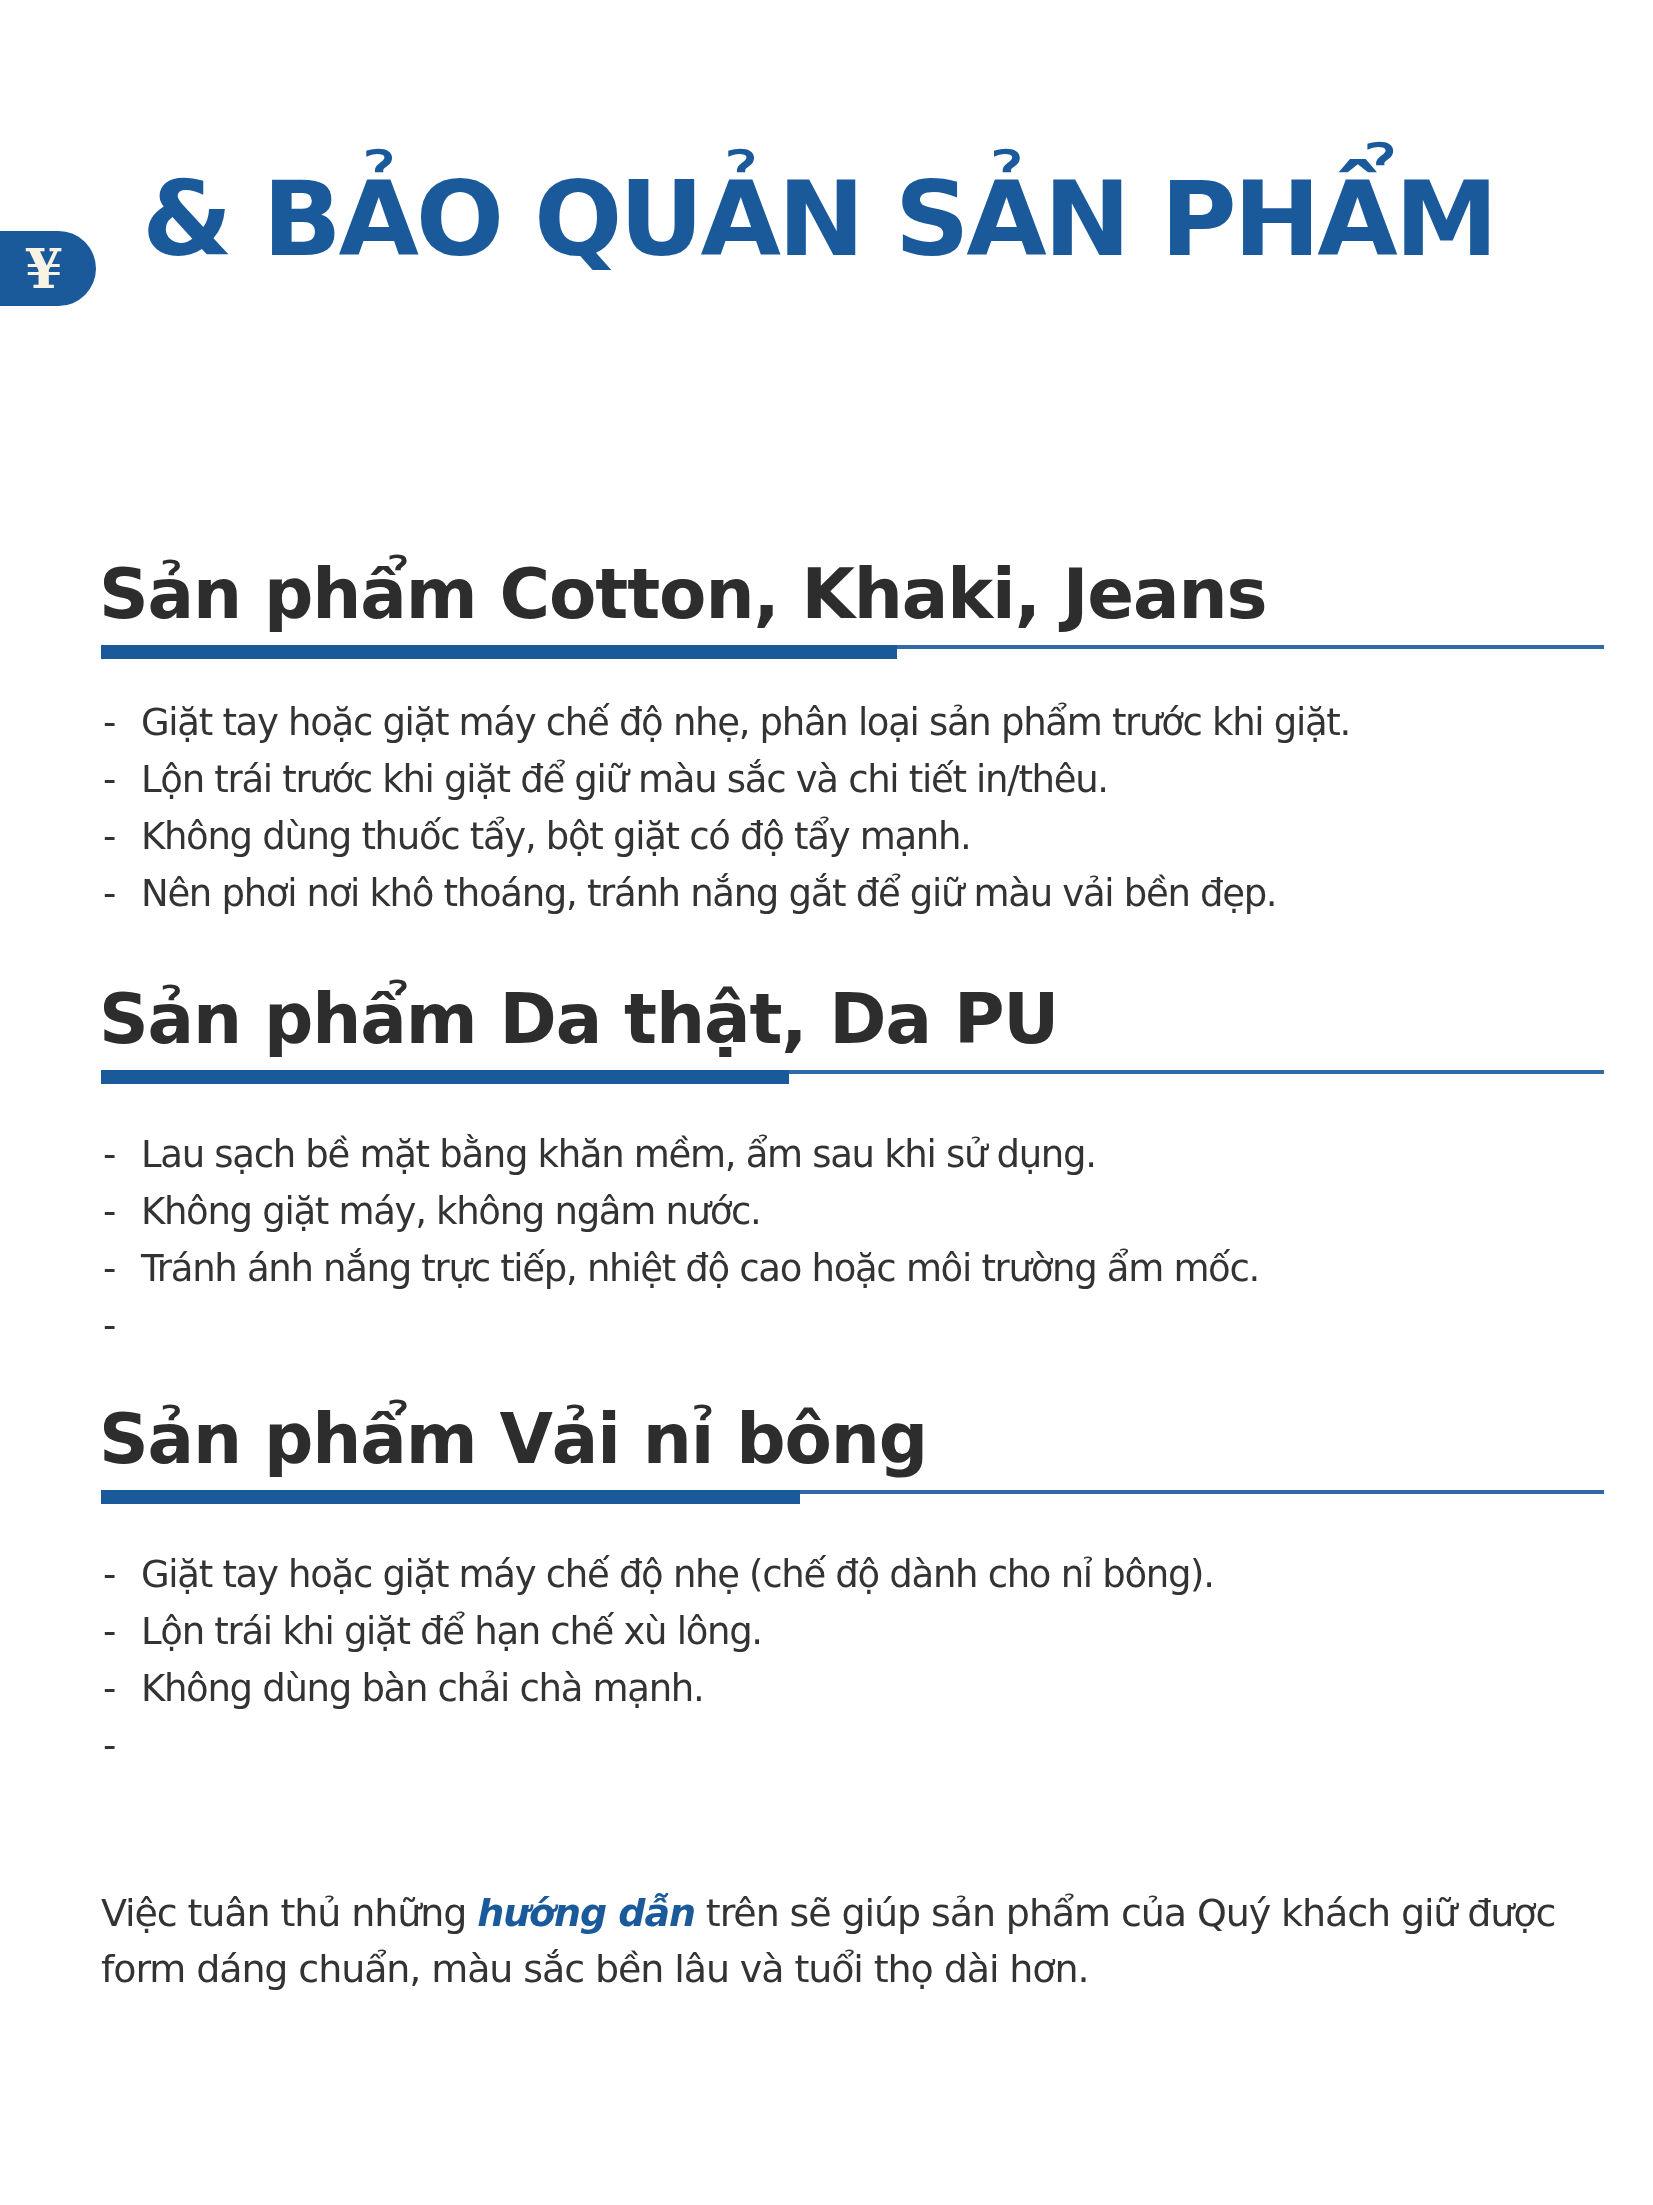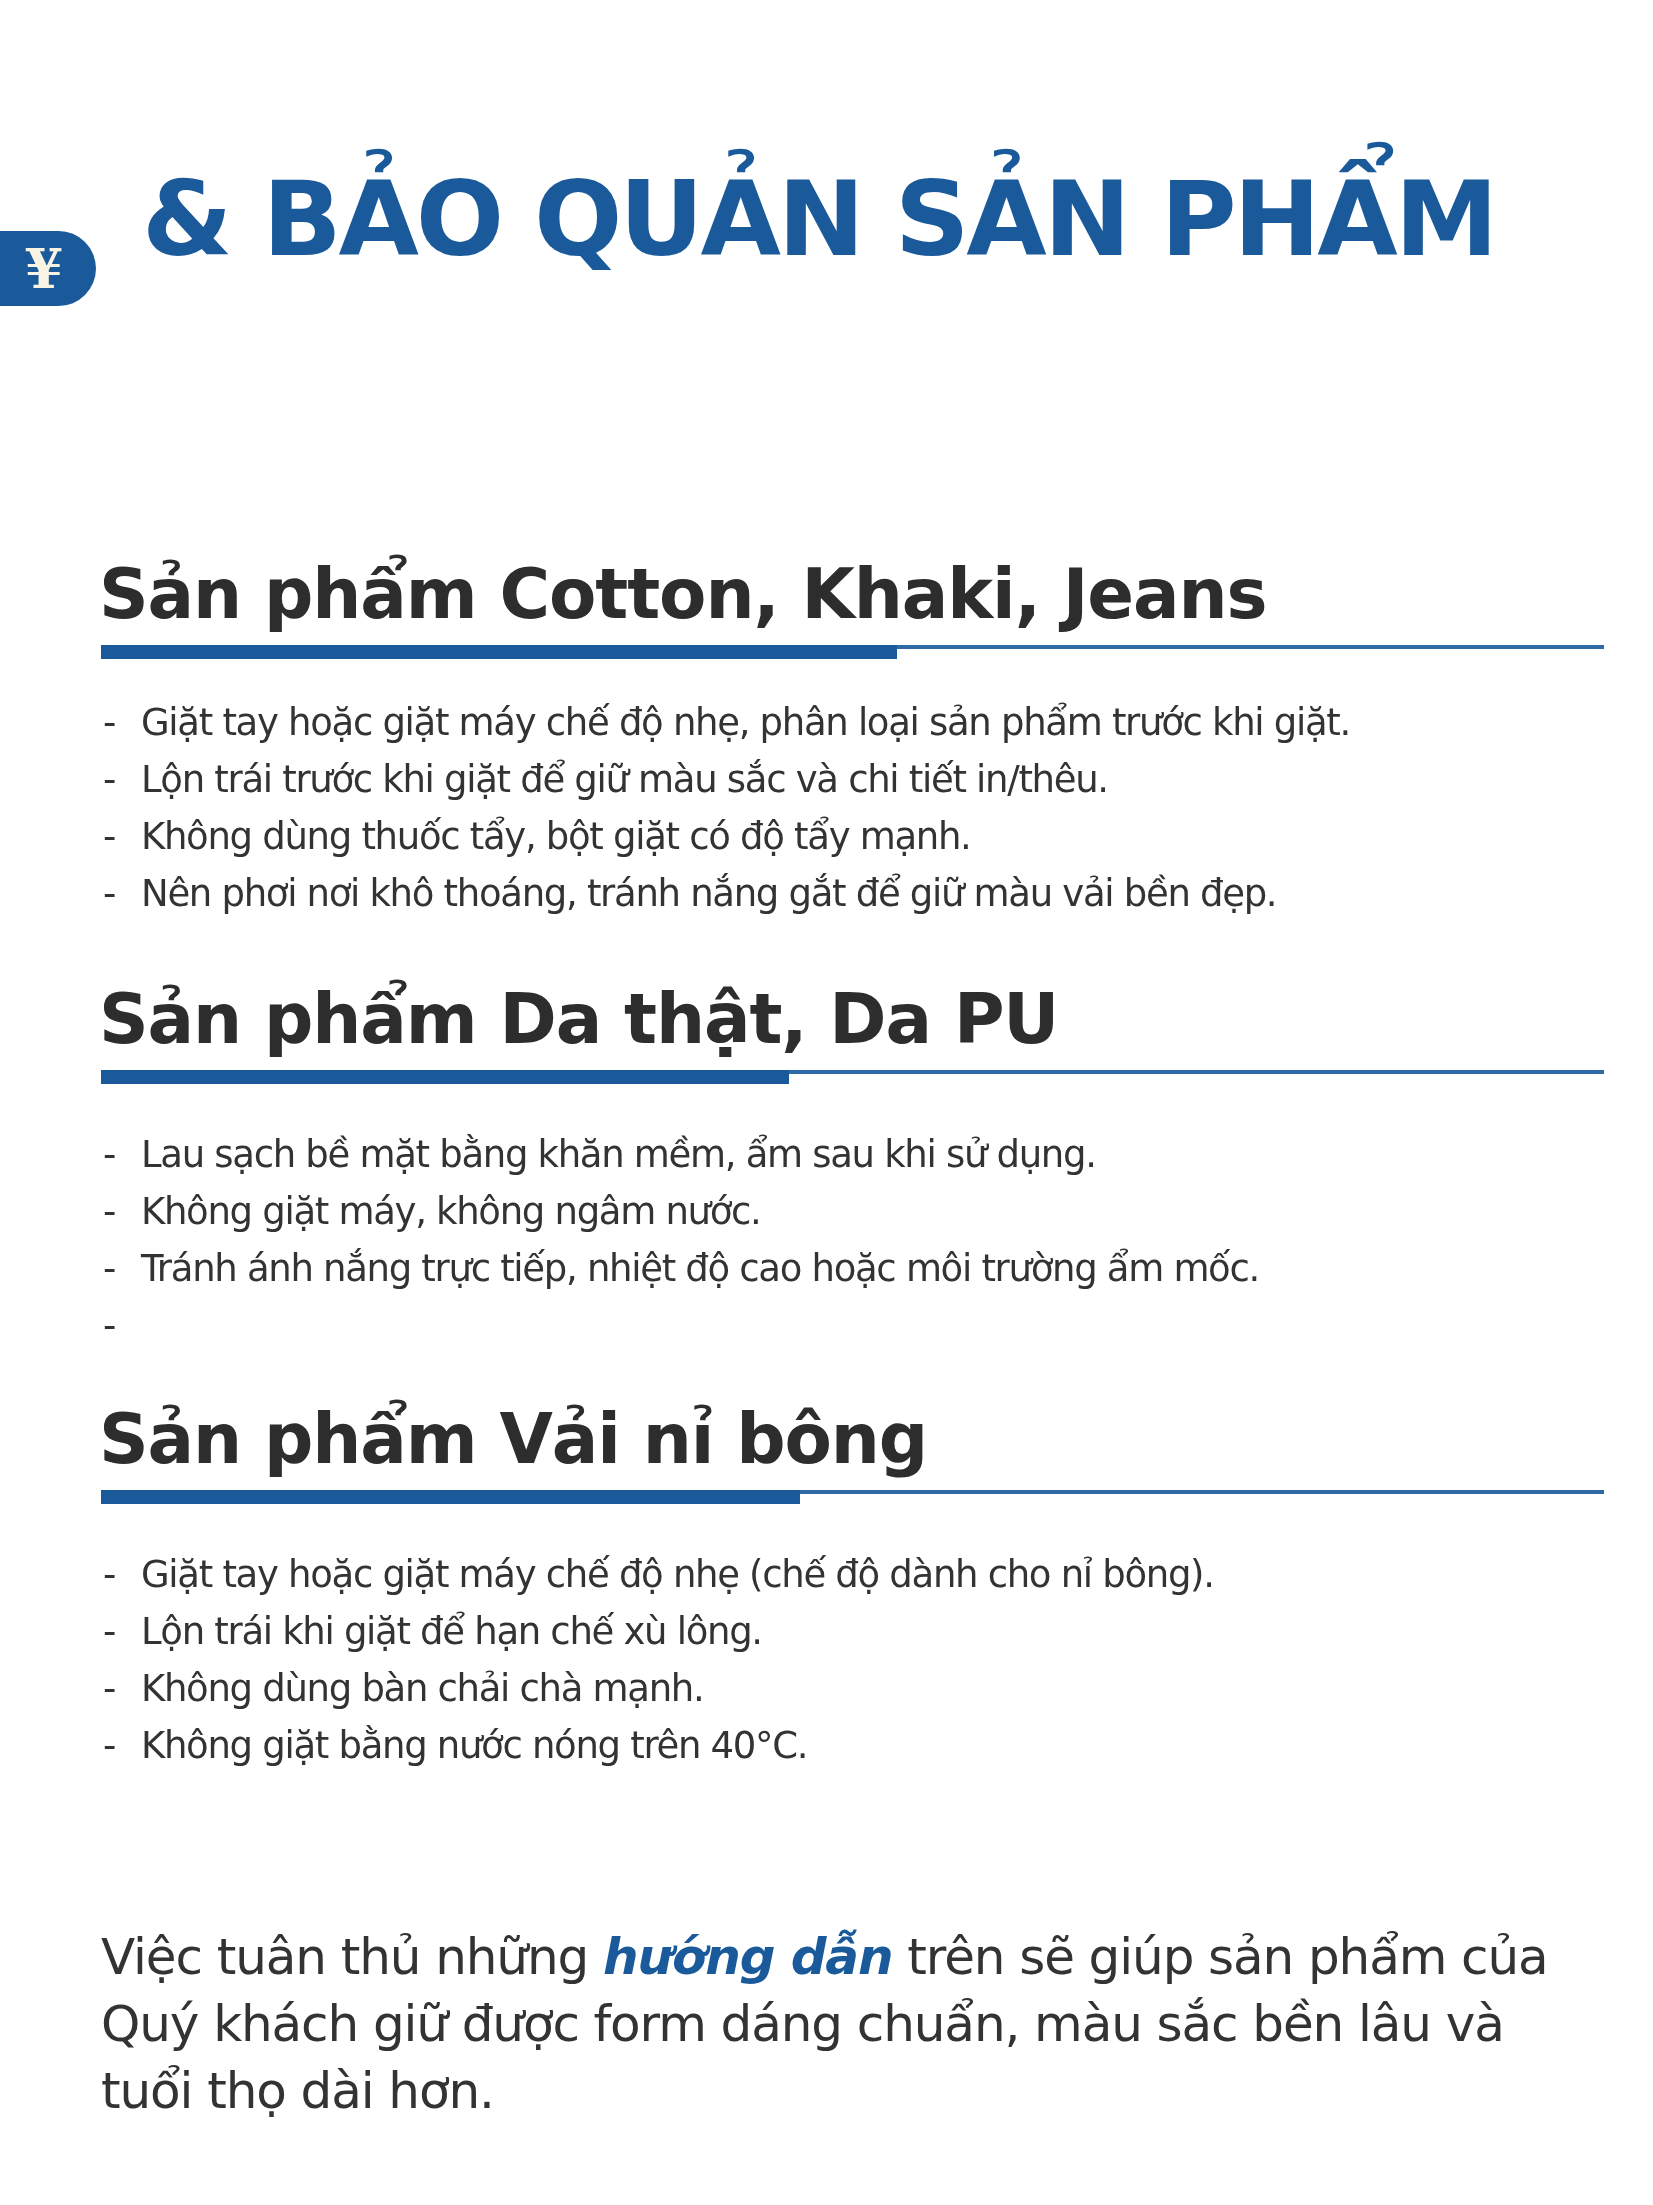--- a/index.html
+++ b/index.html
@@ -80,23 +80,23 @@
     display: flex; align-items: center;
     font-size: 37px;
     letter-spacing: -1.3px;
     color: #333333;
     white-space: nowrap;
   }
   .li .dash { position: absolute; left: 2.1px; }
 
   
   .footer-note {
-    position: absolute; left: 101px; top: 1924px;
+    position: absolute; left: 101px; top: 1885px;
     width: 1487px;
-    font-size: 50px; line-height: 67px;
+    font-size: 38px; line-height: 56px;
     letter-spacing: -1.1px;
     color: #333333;
   }
   .footer-note .hl {
     color: #1a5a9b;
     font-weight: bold;
     font-style: italic;
   }
 </style>
 </head>
@@ -170,18 +170,17 @@
   <div class="li">
     <span class="dash">-</span>
     <span>Lộn trái khi giặt để hạn chế xù lông.</span>
   </div>
   <div class="li">
     <span class="dash">-</span>
     <span>Không dùng bàn chải chà mạnh.</span>
   </div>
   <div class="li">
     <span class="dash">-</span>
-    <span>Không giặt bằng nước nóng trên 40°C.</span>
   </div>
 </div>
 
 <div class="footer-note"><span>Việc tuân thủ những </span><span class="hl">hướng dẫn</span><span> trên sẽ giúp sản phẩm của Quý khách giữ được form dáng chuẩn, màu sắc bền lâu và tuổi thọ dài hơn.</span></div>
 
 
 </body></html>

